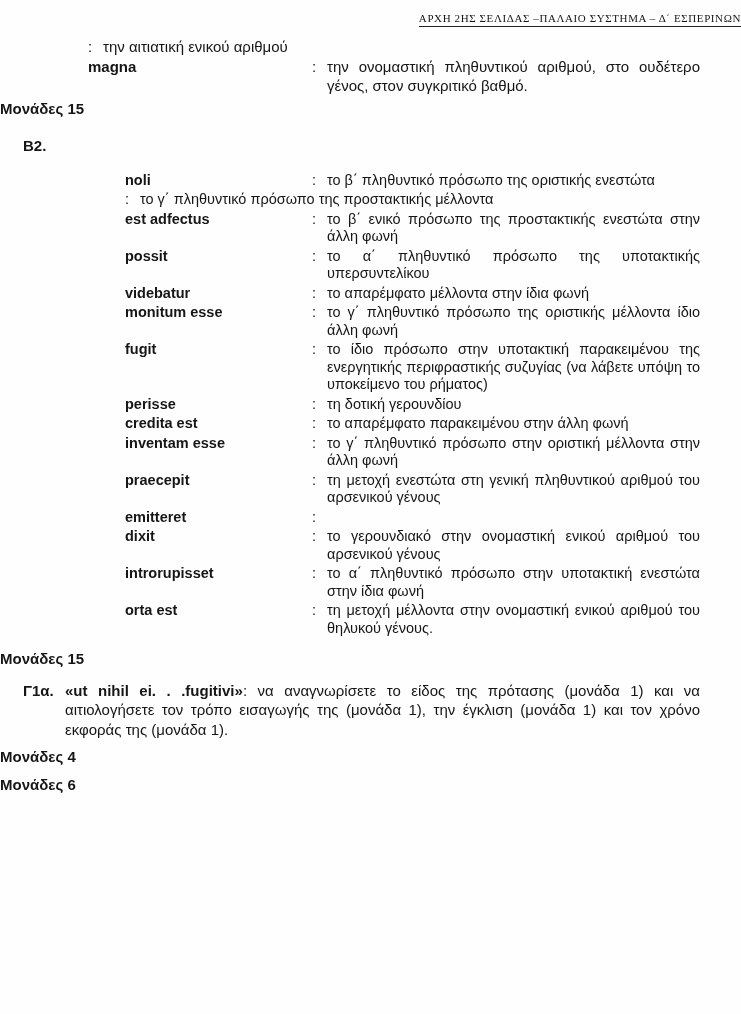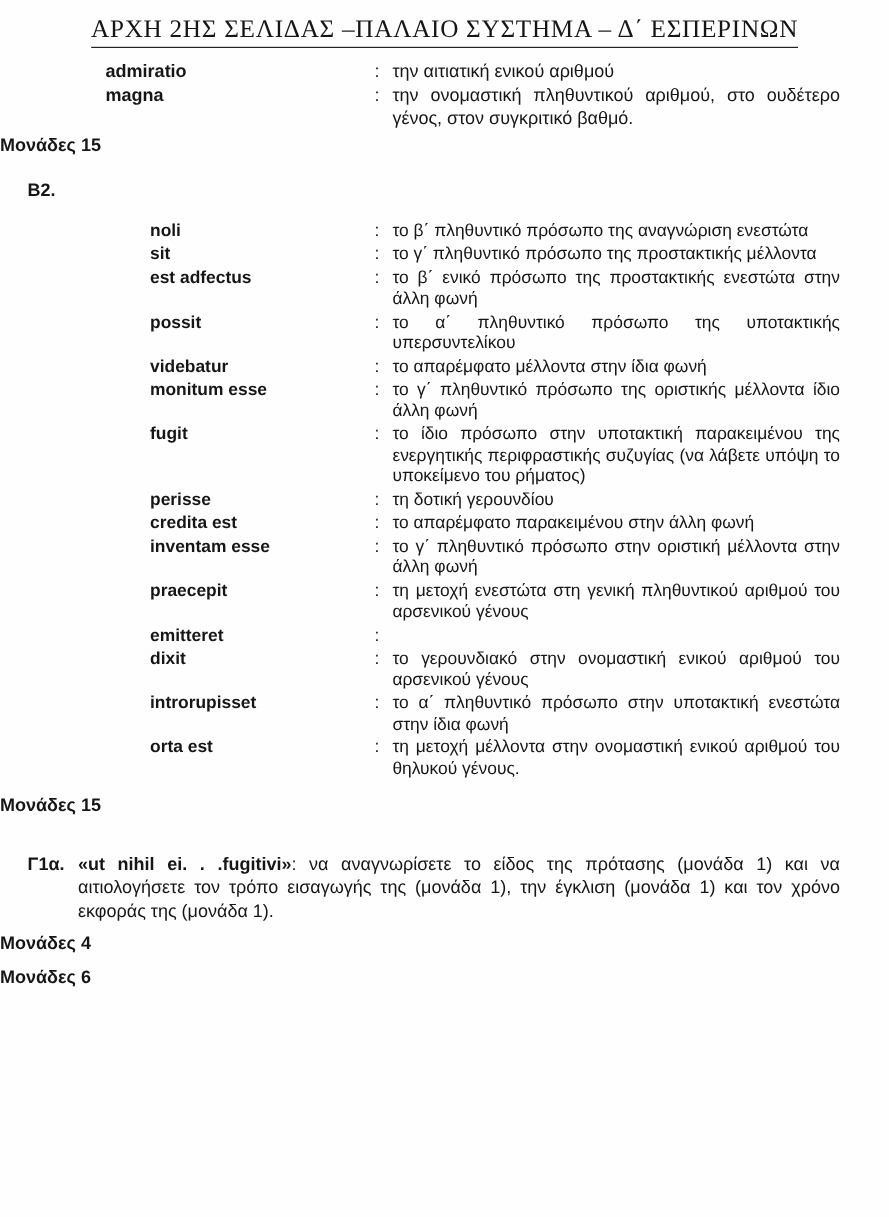--- a/index.html
+++ b/index.html
@@ -13,23 +13,23 @@
     height: 1014px;
     background: #fefefe;
     color: #161616;
     font-family: "Liberation Sans", sans-serif;
     font-size: 15px;
     overflow: hidden;
   }
   
   .page-header {
     margin-top: 12px;
-    text-align: center;
+    text-align: right;
     font-family: "Liberation Serif", serif;
-    font-size: 21px;
+    font-size: 11px;
     letter-spacing: 0.6px;
   }
   .page-header .title-underline {
     display: inline-block;
     border-bottom: 1.5px solid #222222;
     padding-bottom: 2px;
   }
   
   .def-block {
     margin: 10px 0 0 88px;
@@ -68,21 +68,21 @@
     flex: none;
     font-weight: 700;
   }
   .q-body {
     width: 635px;
     flex: none;
     text-align: justify;
   }
   .q-body .bold-lead { font-weight: 700; }
   .q-b2  { margin-top: 18px; flex-direction: column; }
-  .q-g1a { margin-top: 29px; }
+  .q-g1a { margin-top: 12px; }
   .q-g1b { margin-top: 20px; }
   
   .items {
     margin: 16px 0 0 125px;
     font-size: 14.5px;
     line-height: 17.5px;
   }
   .item {
     display: flex;
     margin-bottom: 2px;
@@ -103,45 +103,43 @@
 <body>
 
 <div class="page">
 
   <div class="page-header">
     <span class="title-underline">ΑΡΧΗ 2ΗΣ ΣΕΛΙΔΑΣ –ΠΑΛΑΙΟ ΣΥΣΤΗΜΑ – Δ΄ ΕΣΠΕΡΙΝΩΝ</span>
   </div>
 
   <div class="def-block">
     <div class="def-row">
-      <span class="def-term">admiratio</span>
       <span class="def-colon">:</span>
       <span class="def-desc">την αιτιατική ενικού αριθμού</span>
     </div>
     <div class="def-row">
       <span class="def-term">magna</span>
       <span class="def-colon">:</span>
       <span class="def-desc">την ονομαστική πληθυντικού αριθμού, στο ουδέτερο γένος, στον συγκριτικό βαθμό.</span>
     </div>
   </div>
 
   <div class="marks marks-b1">Μονάδες 15</div>
 
   <div class="question q-b2">
     <span class="q-num">Β2.</span>
   </div>
 
   <div class="items">
     <div class="item">
       <span class="term">noli</span>
       <span class="colon">:</span>
-      <span class="desc">το β΄ πληθυντικό πρόσωπο της αναγνώριση ενεστώτα</span>
-    </div>
-    <div class="item">
-      <span class="term">sit</span>
+      <span class="desc">το β΄ πληθυντικό πρόσωπο της οριστικής ενεστώτα</span>
+    </div>
+    <div class="item">
       <span class="colon">:</span>
       <span class="desc">το γ΄ πληθυντικό πρόσωπο της προστακτικής μέλλοντα</span>
     </div>
     <div class="item">
       <span class="term">est adfectus</span>
       <span class="colon">:</span>
       <span class="desc">το β΄ ενικό πρόσωπο της προστακτικής ενεστώτα στην άλλη φωνή</span>
     </div>
     <div class="item">
       <span class="term">possit</span>

